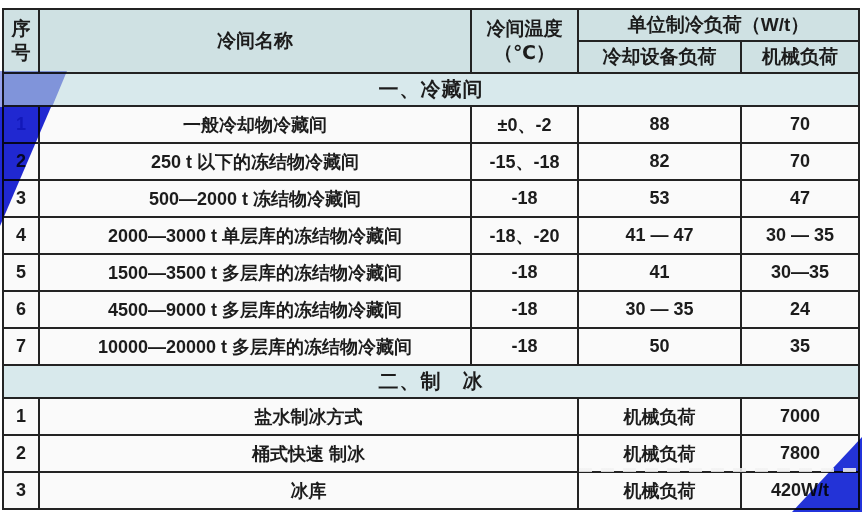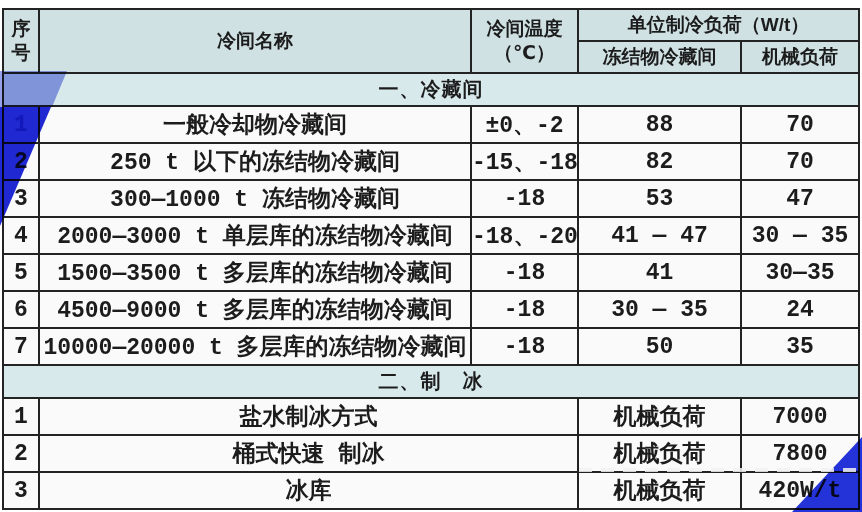--- a/index.html
+++ b/index.html
@@ -14,21 +14,21 @@
     border:2px solid #232323;
     text-align:center;vertical-align:middle;
     padding:0;color:#1c1c1c;font-weight:600;
     overflow:hidden;white-space:nowrap;
   }
   tr.h-hdr{height:32px;}
   tr.h-sect{height:33px;margin-left:28px;}
   tr.h-data{height:37px;}
   .hdr{background:#cfe1e3;font-size:19px;line-height:1.25;}
   .sect{background:#d8e9ec;font-size:20px;letter-spacing:1px;}
-  .cell{background:#fafafa;font-size:23px;font-family:Liberation Mono, monospace;}
+  .cell{background:#fafafa;font-size:18px;}
   .pre{white-space:pre-line;}
   
   .num-faint{color:#8d95dd;}
   .num-dark{color:#2b2b2b;}
   
   .ribbon-top{
     position:absolute;left:0;top:71px;width:70px;height:36px;z-index:2;
     clip-path:polygon(0 0,67px 0,52px 36px,0 36px);
     mix-blend-mode:multiply;pointer-events:none;
   }
@@ -65,21 +65,21 @@
   <tbody>
         <tr class="h-hdr">
     <th class="hdr pre" rowspan="2">序
 号</th>
     <th class="hdr" rowspan="2">冷间名称</th>
     <th class="hdr pre" rowspan="2">冷间温度
 （℃）</th>
     <th class="hdr" colspan="2">单位制冷负荷（W/t）</th>
   </tr>
   <tr class="h-hdr">
-    <th class="hdr">冻结物冷藏间</th>
+    <th class="hdr">冷却设备负荷</th>
     <th class="hdr">机械负荷</th>
   </tr>
 
   <tr class="h-sect">
     <td class="sect" colspan="5">一、冷藏间</td>
   </tr>
 
   <tr class="h-data">
     <td class="cell num-faint">1</td>
     <td class="cell">一般冷却物冷藏间</td>
@@ -89,21 +89,21 @@
   </tr>
   <tr class="h-data">
     <td class="cell num-dark">2</td>
     <td class="cell">250 t 以下的冻结物冷藏间</td>
     <td class="cell">-15、-18</td>
     <td class="cell">82</td>
     <td class="cell">70</td>
   </tr>
   <tr class="h-data">
     <td class="cell">3</td>
-    <td class="cell">300—1000 t 冻结物冷藏间</td>
+    <td class="cell">500—2000 t 冻结物冷藏间</td>
     <td class="cell">-18</td>
     <td class="cell">53</td>
     <td class="cell">47</td>
   </tr>
   <tr class="h-data">
     <td class="cell">4</td>
     <td class="cell">2000—3000 t 单层库的冻结物冷藏间</td>
     <td class="cell">-18、-20</td>
     <td class="cell">41 — 47</td>
     <td class="cell">30 — 35</td>

